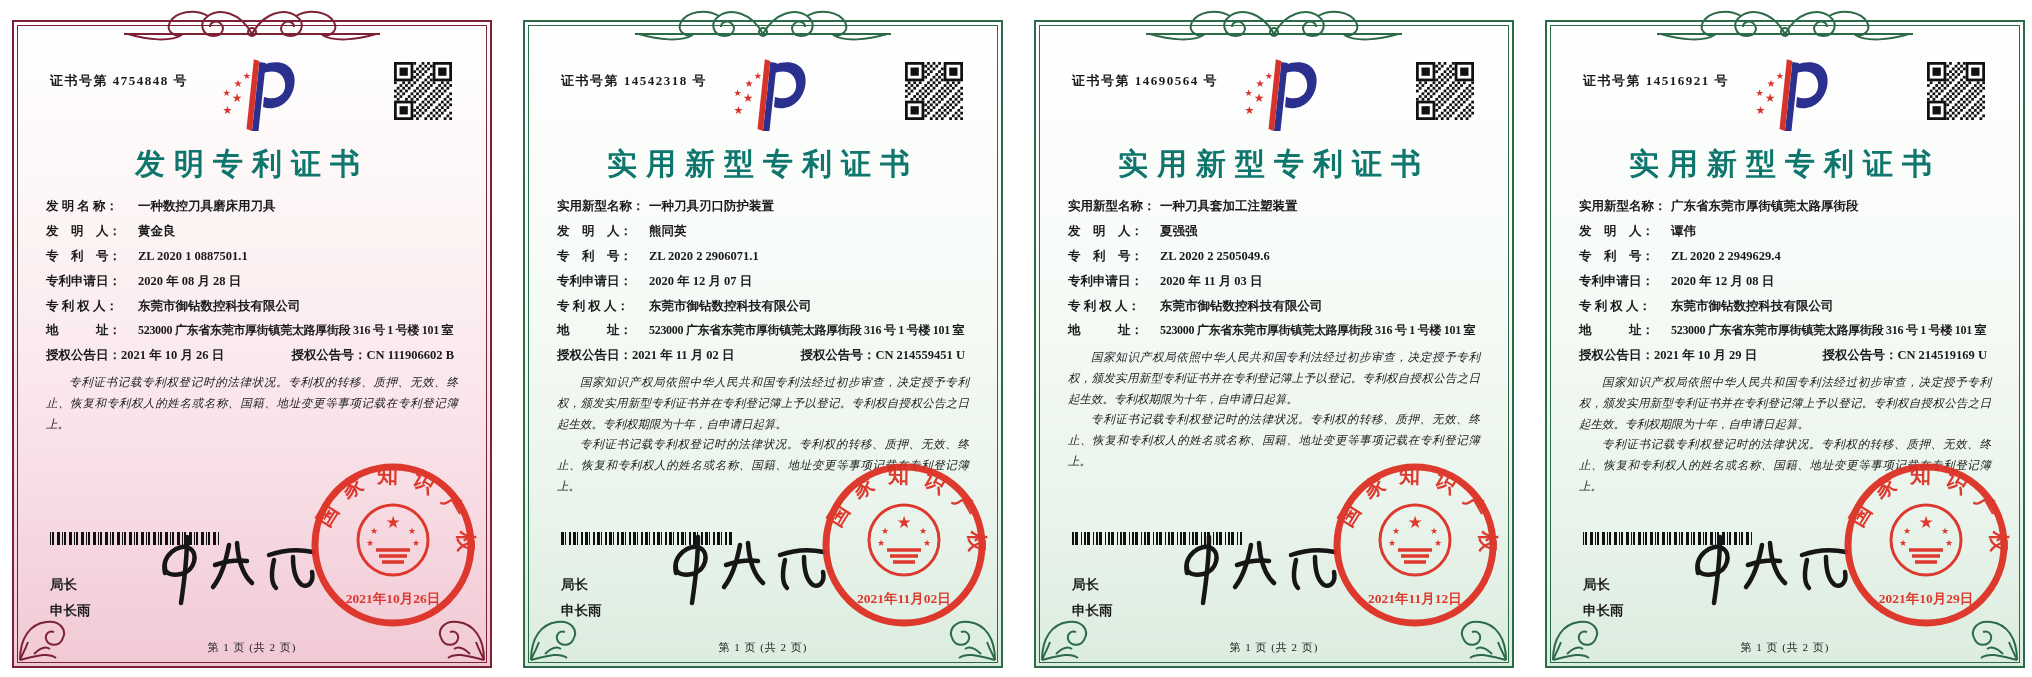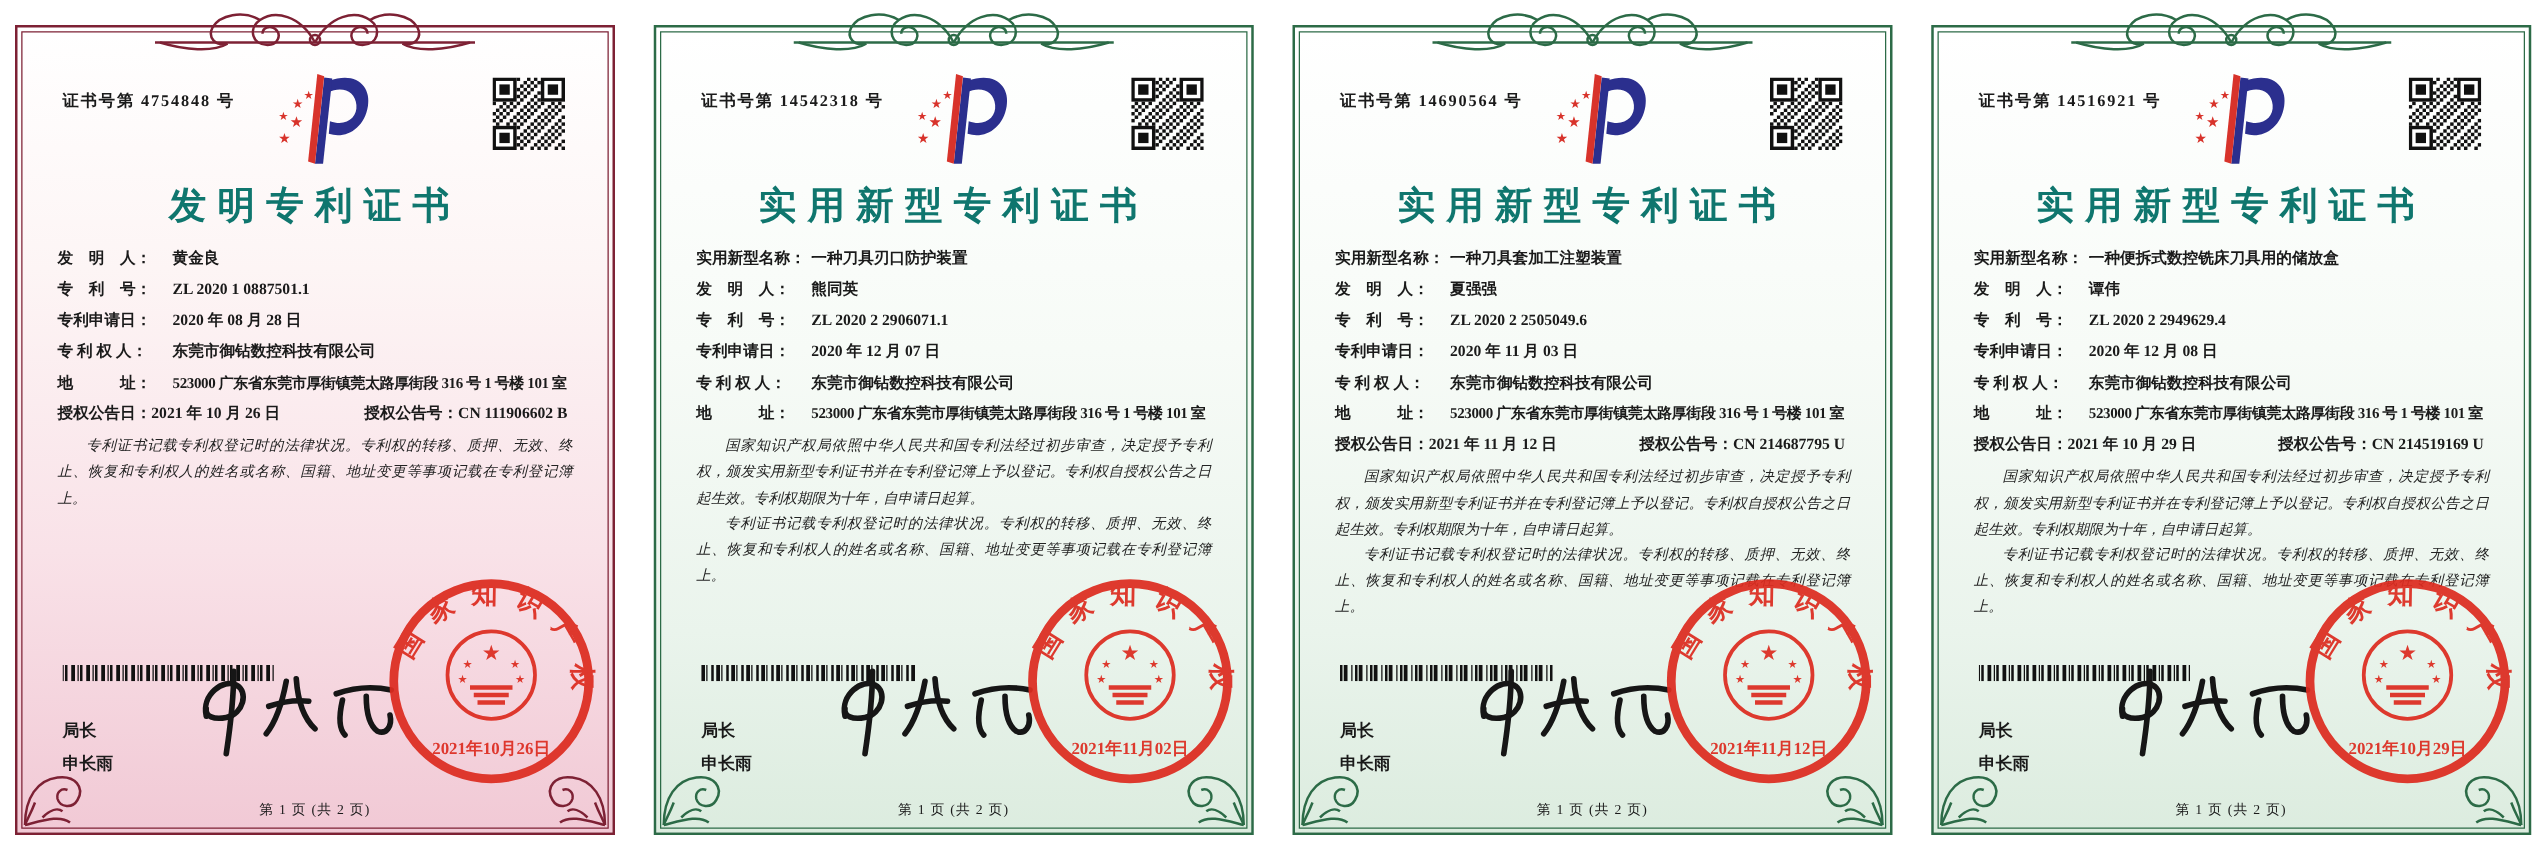--- a/index.html
+++ b/index.html
@@ -208,20 +208,24 @@
           <rect x="43.42857142857143" y="5.428571428571429" width="8.142857142857142" height="8.142857142857142" fill="#111"></rect>
           <rect x="0" y="38" width="19" height="19" fill="#111"></rect>
           <rect x="2.7142857142857144" y="40.714285714285715" width="13.571428571428573" height="13.571428571428573" fill="#fff"></rect>
           <rect x="5.428571428571429" y="43.42857142857143" width="8.142857142857142" height="8.142857142857142" fill="#111"></rect>
         </svg>
 
       <div class="title">发明专利证书</div>
 
       <div class="fields">
         <div class="frow">
+          <span class="flabel">发 明 名 称：</span>
+          <span class="fvalue">一种数控刀具磨床用刀具</span>
+        </div>
+        <div class="frow">
           <span class="flabel">发　明　人：</span>
           <span class="fvalue">黄金良</span>
         </div>
         <div class="frow">
           <span class="flabel">专　利　号：</span>
           <span class="fvalue">ZL 2020 1 0887501.1</span>
         </div>
         <div class="frow">
           <span class="flabel">专利申请日：</span>
           <span class="fvalue">2020 年 08 月 28 日</span>
@@ -543,20 +547,28 @@
           <span class="fvalue">2020 年 12 月 07 日</span>
         </div>
         <div class="frow">
           <span class="flabel">专 利 权 人：</span>
           <span class="fvalue">东莞市御钻数控科技有限公司</span>
         </div>
         <div class="frow addr">
           <span class="flabel">地　　　址：</span>
           <span class="fvalue">523000 广东省东莞市厚街镇莞太路厚街段 316 号 1 号楼 101 室</span>
         </div>
+        <div class="frow grant-row">
+          <div class="grant-left">
+            <span>授权公告日：</span><span>2021 年 11 月 02 日</span>
+          </div>
+          <div class="grant-right">
+            <span>授权公告号：</span><span>CN 214559451 U</span>
+          </div>
+        </div>
         <div class="body-text">
           <p>国家知识产权局依照中华人民共和国专利法经过初步审查，决定授予专利权，颁发实用新型专利证书并在专利登记簿上予以登记。专利权自授权公告之日起生效。专利权期限为十年，自申请日起算。</p>
           <p>专利证书记载专利权登记时的法律状况。专利权的转移、质押、无效、终止、恢复和专利权人的姓名或名称、国籍、地址变更等事项记载在专利登记簿上。</p>
         </div>
       </div>
 
       <svg class="barcode" viewBox="0 0 172 13" preserveAspectRatio="none">
           <rect x="0" y="0" width="3" height="13" fill="#111"></rect>
           <rect x="4" y="0" width="1" height="13" fill="#111"></rect>
           <rect x="8" y="0" width="2" height="13" fill="#111"></rect>
@@ -852,28 +864,20 @@
           <span class="fvalue">2020 年 11 月 03 日</span>
         </div>
         <div class="frow">
           <span class="flabel">专 利 权 人：</span>
           <span class="fvalue">东莞市御钻数控科技有限公司</span>
         </div>
         <div class="frow addr">
           <span class="flabel">地　　　址：</span>
           <span class="fvalue">523000 广东省东莞市厚街镇莞太路厚街段 316 号 1 号楼 101 室</span>
         </div>
-        <div class="frow grant-row">
-          <div class="grant-left">
-            <span>授权公告日：</span><span>2021 年 11 月 12 日</span>
-          </div>
-          <div class="grant-right">
-            <span>授权公告号：</span><span>CN 214687795 U</span>
-          </div>
-        </div>
         <div class="body-text">
           <p>国家知识产权局依照中华人民共和国专利法经过初步审查，决定授予专利权，颁发实用新型专利证书并在专利登记簿上予以登记。专利权自授权公告之日起生效。专利权期限为十年，自申请日起算。</p>
           <p>专利证书记载专利权登记时的法律状况。专利权的转移、质押、无效、终止、恢复和专利权人的姓名或名称、国籍、地址变更等事项记载在专利登记簿上。</p>
         </div>
       </div>
 
       <svg class="barcode" viewBox="0 0 172 13" preserveAspectRatio="none">
           <rect x="0" y="0" width="2" height="13" fill="#111"></rect>
           <rect x="3" y="0" width="3" height="13" fill="#111"></rect>
           <rect x="9" y="0" width="1" height="13" fill="#111"></rect>
@@ -1147,21 +1151,21 @@
           <rect x="0" y="38" width="19" height="19" fill="#111"></rect>
           <rect x="2.7142857142857144" y="40.714285714285715" width="13.571428571428573" height="13.571428571428573" fill="#fff"></rect>
           <rect x="5.428571428571429" y="43.42857142857143" width="8.142857142857142" height="8.142857142857142" fill="#111"></rect>
         </svg>
 
       <div class="title">实用新型专利证书</div>
 
       <div class="fields">
         <div class="frow">
           <span class="flabel">实用新型名称：</span>
-          <span class="fvalue">一种便拆式数控铣床刀具用的储放盒</span>
+          <span class="fvalue">广东省东莞市厚街镇莞太路厚街段</span>
         </div>
         <div class="frow">
           <span class="flabel">发　明　人：</span>
           <span class="fvalue">谭伟</span>
         </div>
         <div class="frow">
           <span class="flabel">专　利　号：</span>
           <span class="fvalue">ZL 2020 2 2949629.4</span>
         </div>
         <div class="frow">

